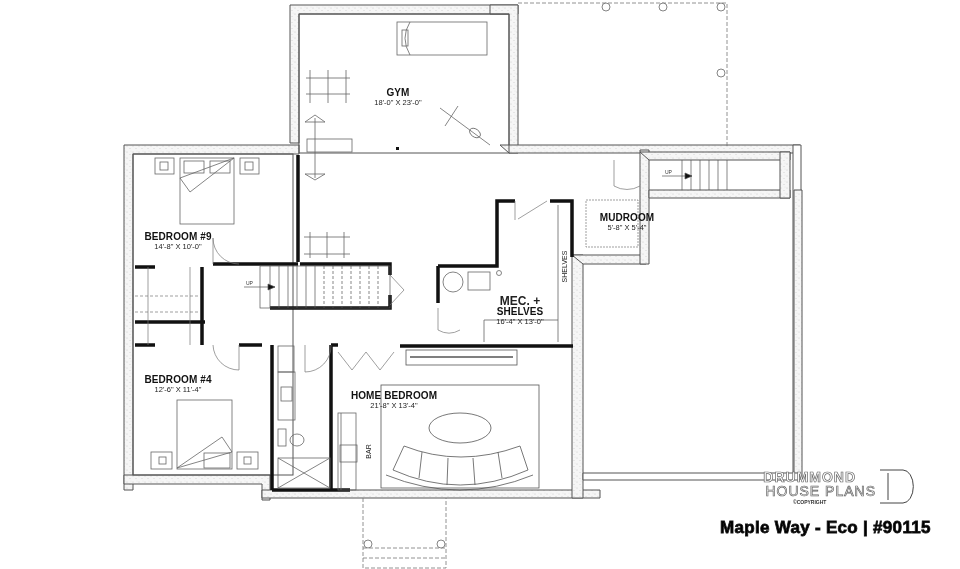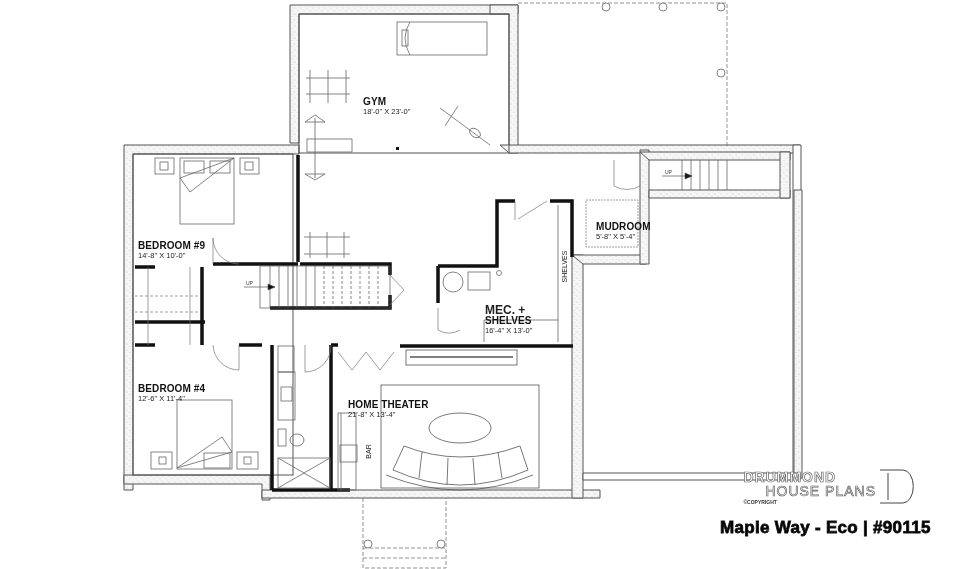--- a/index.html
+++ b/index.html
@@ -1,23 +1,23 @@
 <!DOCTYPE html>
 <html><head>
 <meta charset="utf-8">
 <style>
   html, body { margin: 0; padding: 0; background: #ffffff; }
   body { width: 960px; height: 569px; position: relative; overflow: hidden; font-family: "Liberation Sans", sans-serif; }
   #plan { position: absolute; left: 0; top: 0; }
-  .room-label { position: absolute; text-align: left; color: #111; line-height: 1; white-space: nowrap; margin-top: 9px; }
+  .room-label { position: absolute; text-align: center; color: #111; line-height: 1; white-space: nowrap; }
   .room-name { font-weight: bold; font-size: 10px; letter-spacing: 0.1px; display: block; }
   .room-dim { font-size: 7.5px; display: block; margin-top: 1px; color: #222; }
   .vlabel { position: absolute; font-size: 7px; color: #222; transform: rotate(-90deg); transform-origin: center; white-space: nowrap; }
   .uplabel { position: absolute; font-size: 5px; color: #333; }
-  .brand { position: absolute; right: 84px; top: 470px; text-align: left; line-height: 1; }
+  .brand { position: absolute; right: 84px; top: 470px; text-align: center; line-height: 1; }
   .brand-1 { font-size: 14px; letter-spacing: 1px; color: #fff; -webkit-text-stroke: 0.7px #666; font-weight: bold; display: block; }
   .brand-2 { font-size: 14px; letter-spacing: 1px; color: #fff; -webkit-text-stroke: 0.7px #666; display: block; margin-left: 22px; }
   .brand-3 { font-size: 5px; color: #333; display: block; margin-top: 2px; font-weight: bold; }
   .caption { position: absolute; left: 720px; top: 518px; font-size: 17px; font-weight: bold; color: #000000; -webkit-text-stroke: 0.8px #111; letter-spacing: 0.3px; white-space: nowrap; }
 </style>
 </head>
 <body>
 
 <svg id="plan" width="960" height="569" viewBox="0 0 960 569" xmlns="http://www.w3.org/2000/svg">
   <defs>
@@ -262,21 +262,21 @@
 <div class="room-label" style="left:596px;top:213px;width:62px;">
   <span class="room-name">MUDROOM</span>
   <span class="room-dim">5'-8" X 5'-4"</span>
 </div>
 <div class="room-label" style="left:485px;top:294px;width:70px;">
   <span class="room-dim" style="font-weight:bold;font-size:12px;">MEC. +</span>
   <span class="room-name">SHELVES</span>
   <span class="room-dim">16'-4" X 13'-0"</span>
 </div>
 <div class="room-label" style="left:348px;top:391px;width:92px;">
-  <span class="room-name">HOME THEATER</span>
+  <span class="room-name">HOME BEDROOM</span>
   <span class="room-dim">21'-8" X 13'-4"</span>
 </div>
 
 <div class="vlabel" style="left:549px;top:263px;">SHELVES</div>
 <div class="vlabel" style="left:361px;top:448px;">BAR</div>
 <div class="uplabel" style="left:246px;top:280px;">UP</div>
 <div class="uplabel" style="left:665px;top:169px;">UP</div>
 
 <div class="brand">
   <span class="brand-1">DRUMMOND</span>

